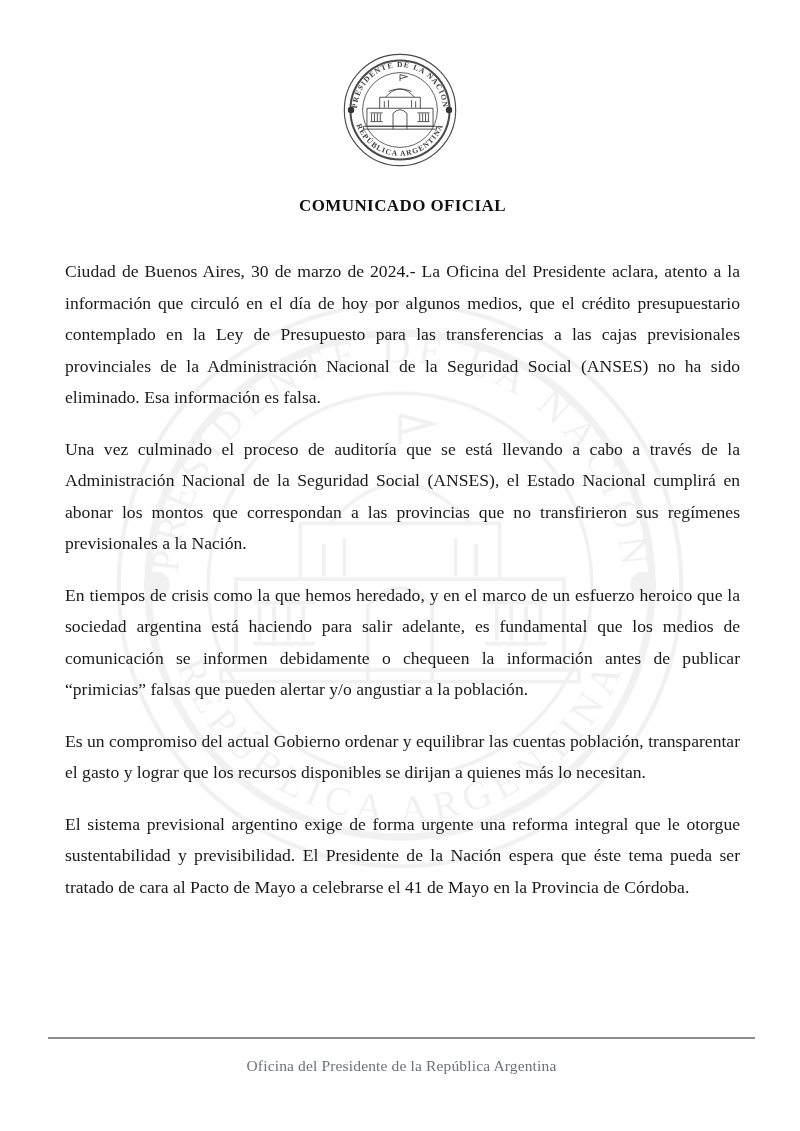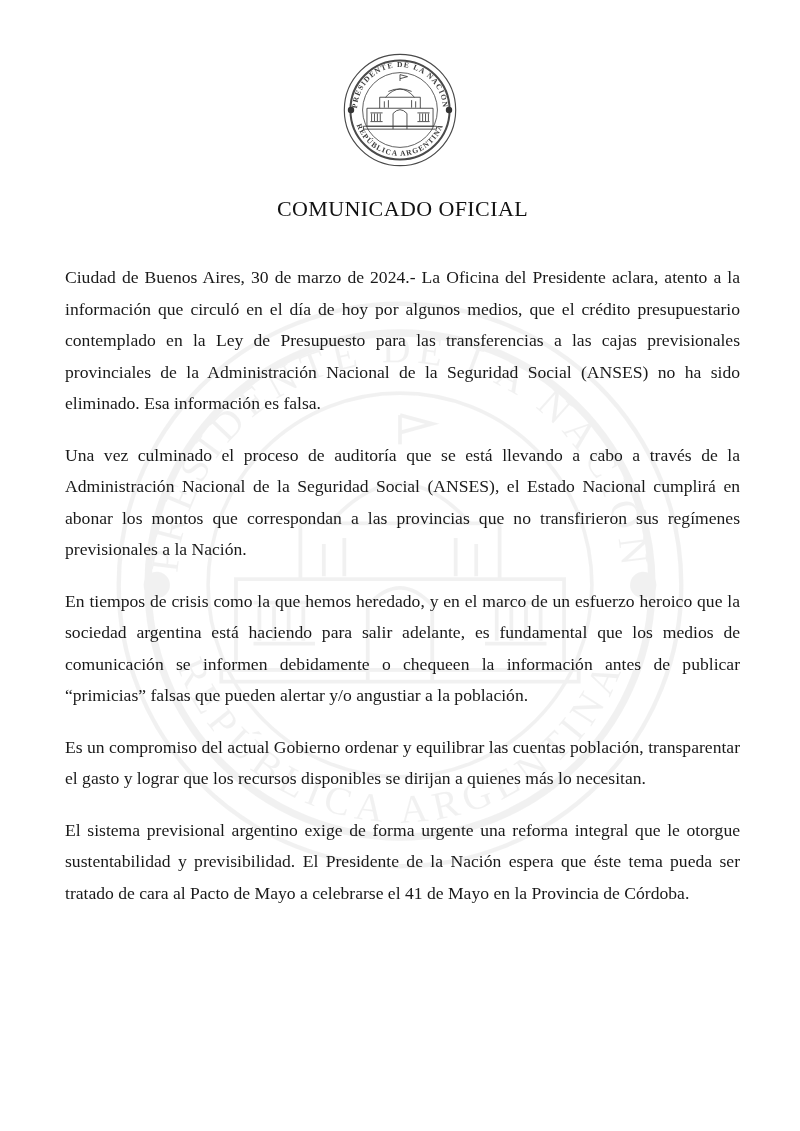--- a/index.html
+++ b/index.html
@@ -58,22 +58,22 @@
     left: 65px;
     top: 0;
     width: 675px;
     z-index: 2;
   }
 
   .doc-title {
     margin: 0;
     padding-top: 196px;
     text-align: center;
-    font-size: 22px;
-    font-weight: normal;
+    font-size: 17px;
+    font-weight: bold;
     letter-spacing: 0.4px;
     color: #111111;
     font-family: "Liberation Serif", "DejaVu Serif", serif;
   }
 
   .body-copy {
     margin-top: 40px;
   }
   .body-copy p {
     margin: 16px 0 20px 0;
@@ -194,14 +194,18 @@
     <div class="body-copy">
       <p>Ciudad de Buenos Aires, 30 de marzo de 2024.- La Oficina del Presidente aclara, atento a la información que circuló en el día de hoy por algunos medios, que el crédito presupuestario contemplado en la Ley de Presupuesto para las transferencias a las cajas previsionales provinciales de la Administración Nacional de la Seguridad Social (ANSES) no ha sido eliminado. Esa información es falsa.</p>
       <p>Una vez culminado el proceso de auditoría que se está llevando a cabo a través de la Administración Nacional de la Seguridad Social (ANSES), el Estado Nacional cumplirá en abonar los montos que correspondan a las provincias que no transfirieron sus regímenes previsionales a la Nación.</p>
       <p>En tiempos de crisis como la que hemos heredado, y en el marco de un esfuerzo heroico que la sociedad argentina está haciendo para salir adelante, es fundamental que los medios de comunicación se informen debidamente o chequeen la información antes de publicar “primicias” falsas que pueden alertar y/o angustiar a la población.</p>
       <p>Es un compromiso del actual Gobierno ordenar y equilibrar las cuentas población, transparentar el gasto y lograr que los recursos disponibles se dirijan a quienes más lo necesitan.</p>
       <p>El sistema previsional argentino exige de forma urgente una reforma integral que le otorgue sustentabilidad y previsibilidad. El Presidente de la Nación espera que éste tema pueda ser tratado de cara al Pacto de Mayo a celebrarse el 41 de Mayo en la Provincia de Córdoba.</p>
     </div>
 
   </div>
 
+  <div class="footer">
+    <div class="footer-rule"></div>
+    <div class="footer-text">Oficina del Presidente de la República Argentina</div>
+  </div>
 
 </div>
 
 </body></html>

